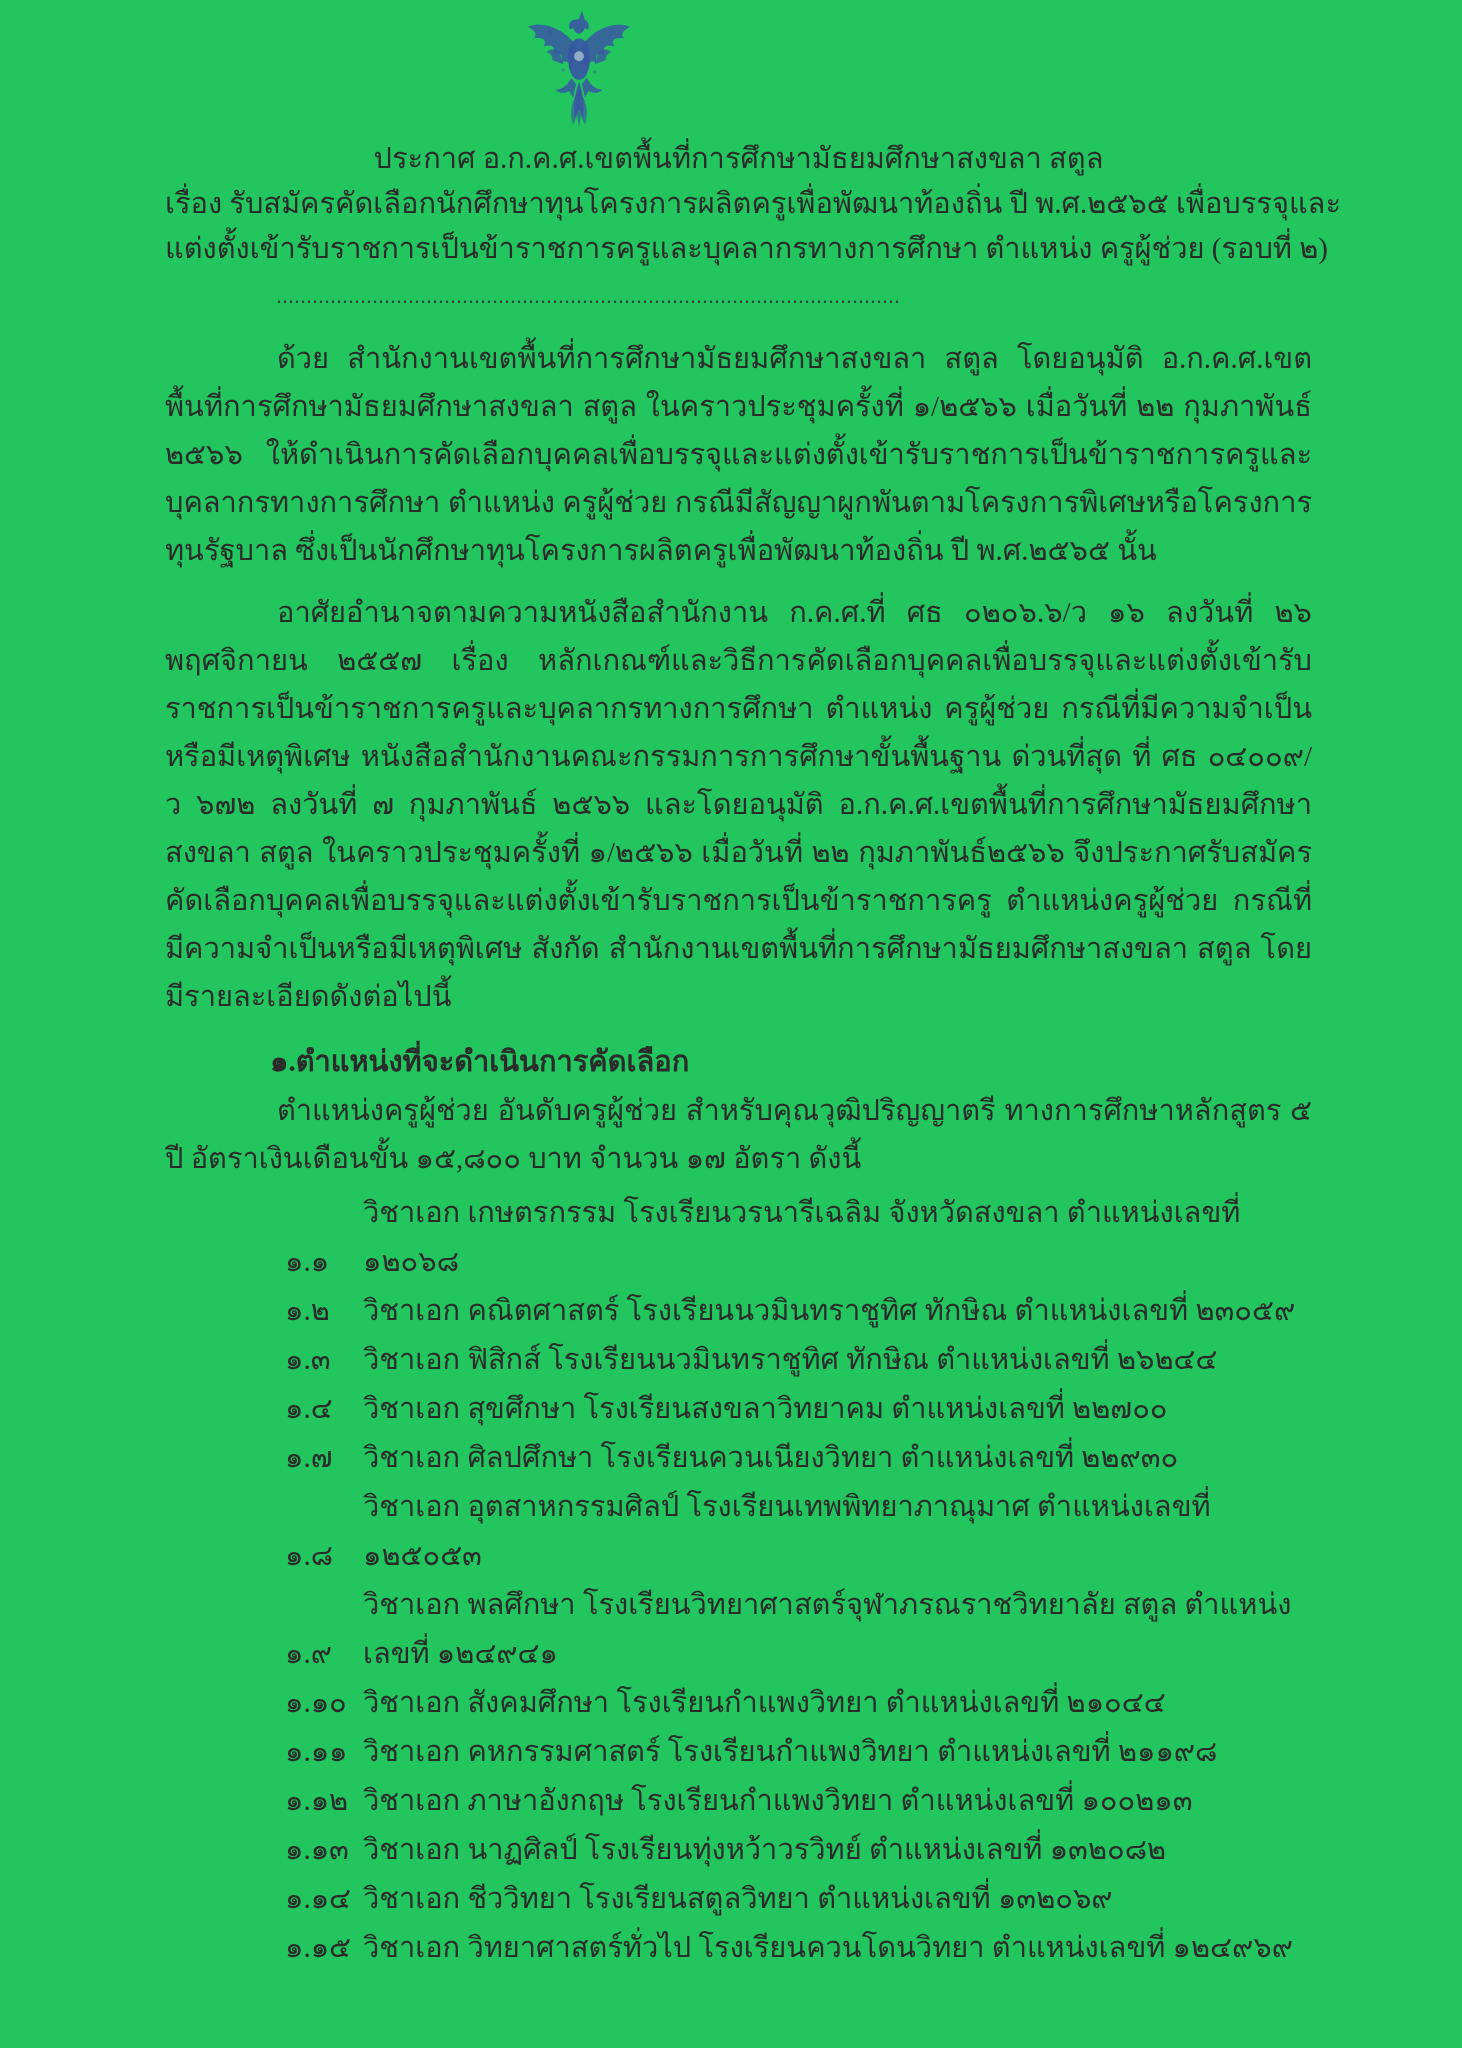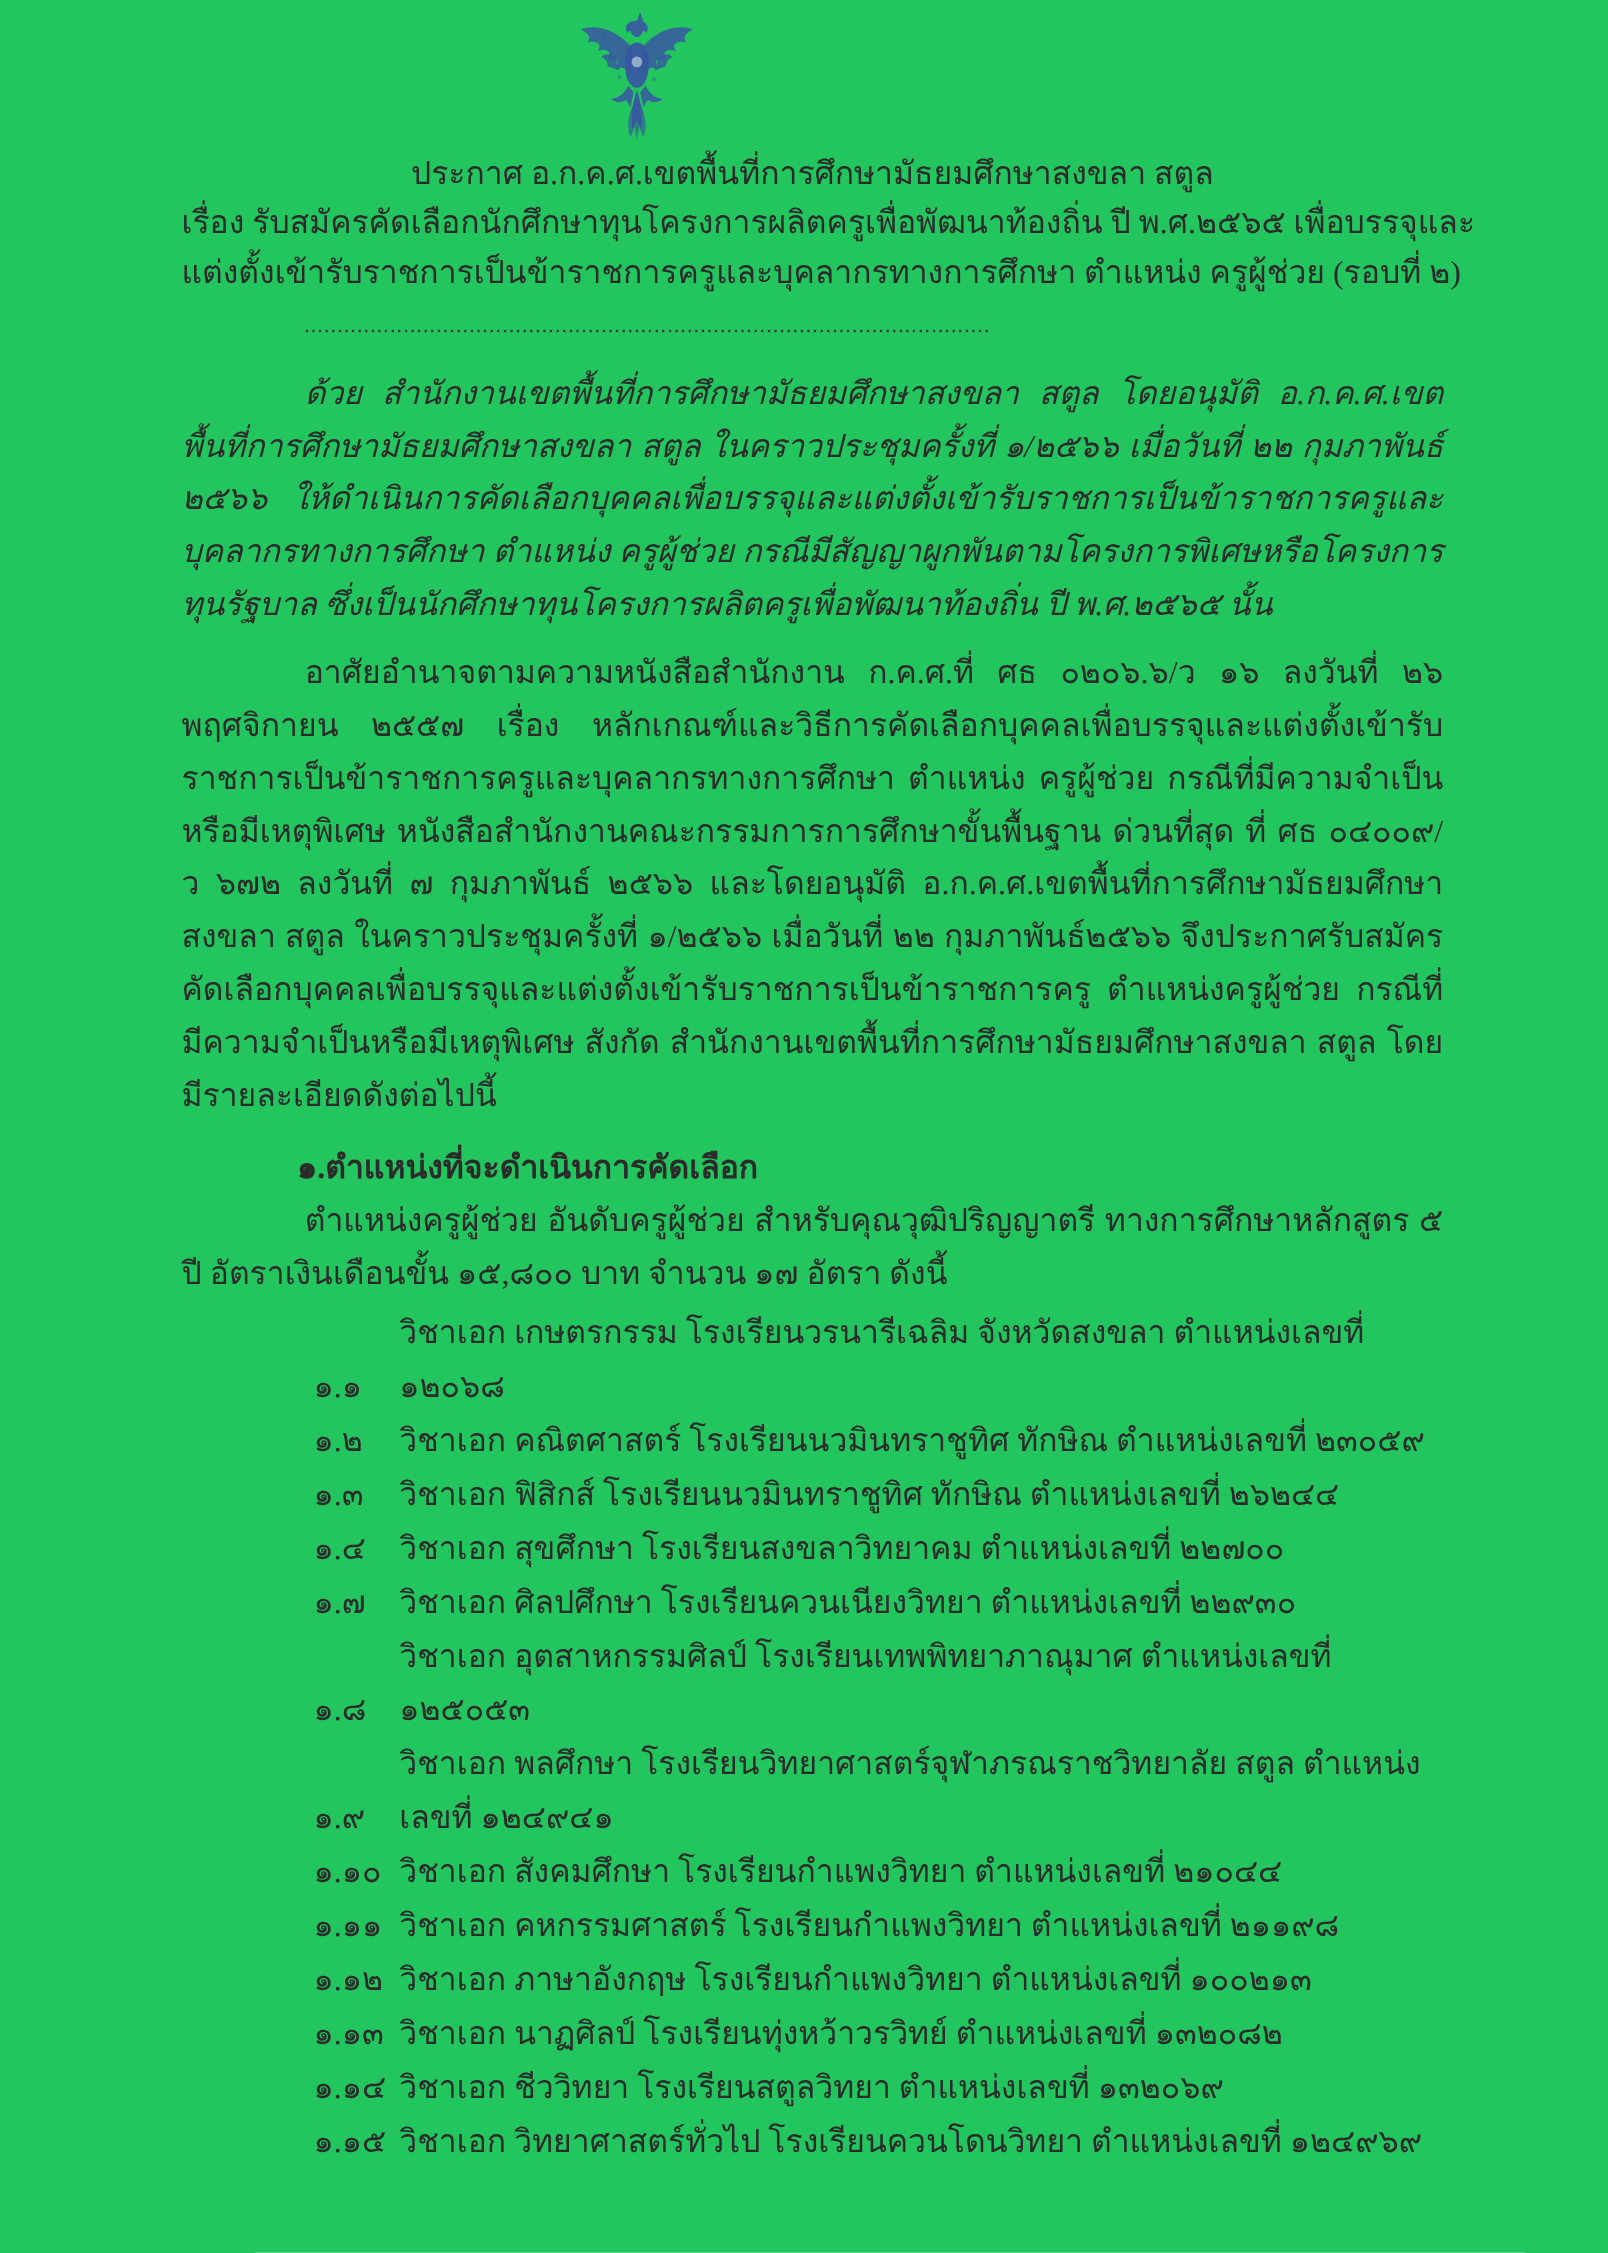--- a/index.html
+++ b/index.html
@@ -42,21 +42,21 @@
     margin-top:14px;
     transform:translateX(-150px);
   }
   .para{
     font-size:29px;
     line-height:48px;
     text-align:justify;
     text-indent:112px;
     margin:0;
   }
-  .para-1{margin-top:26px;font-style:italic;}
+  .para-1{margin-top:26px;}
   .para-2{margin-top:14px;}
   .section-heading{
     font-size:29px;
     font-weight:bold;
     margin-top:18px;
     padding-left:105px;
   }
   .intro{
     font-size:29px;
     line-height:48px;

